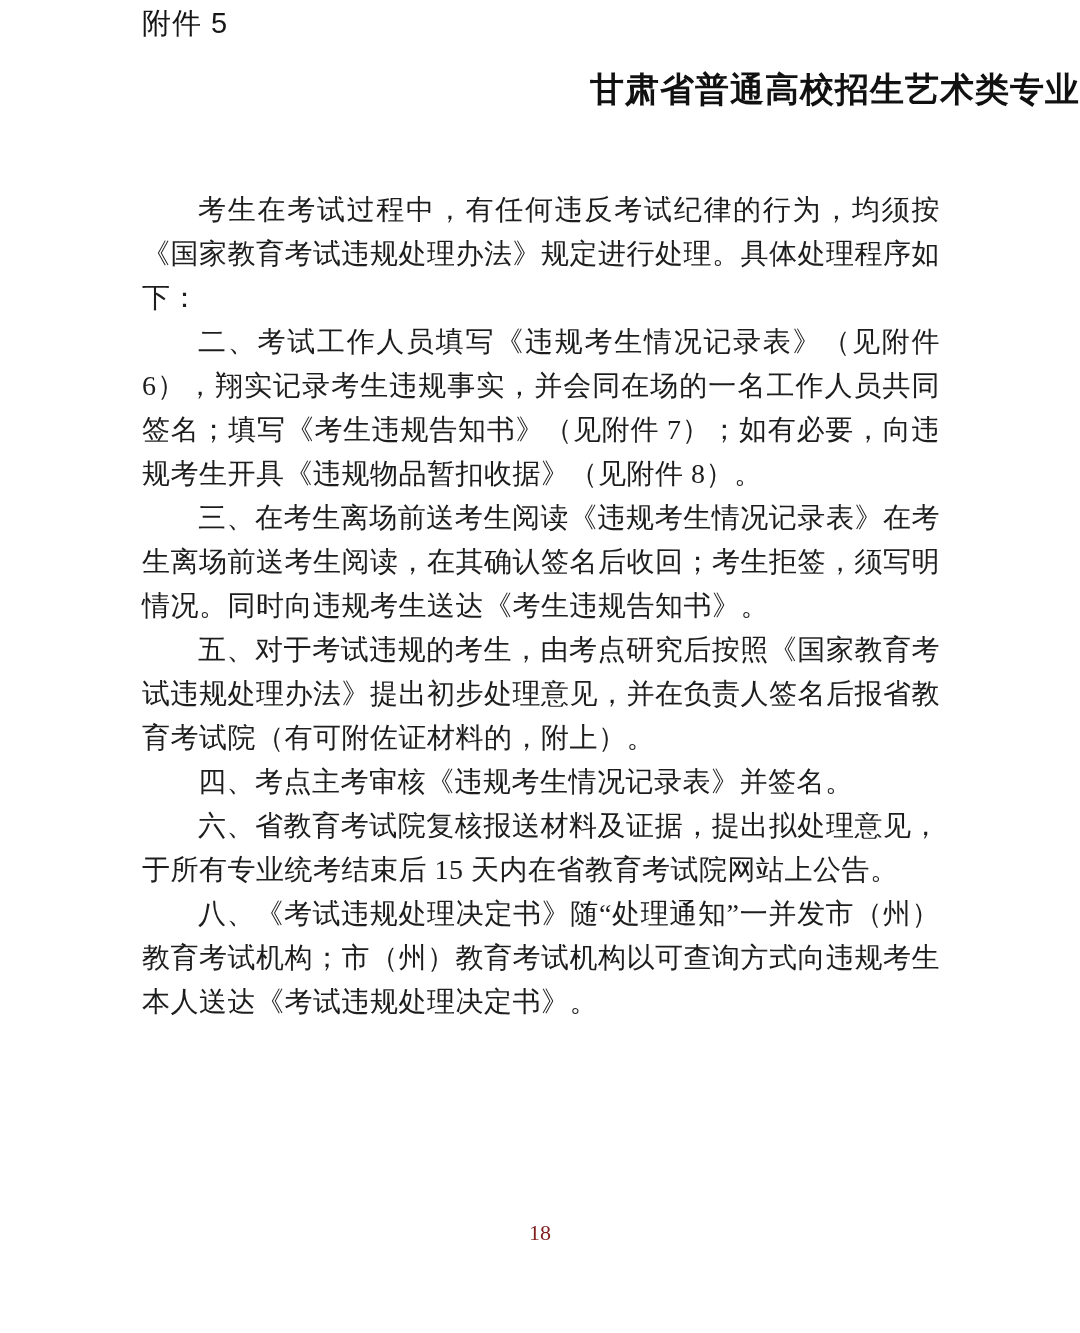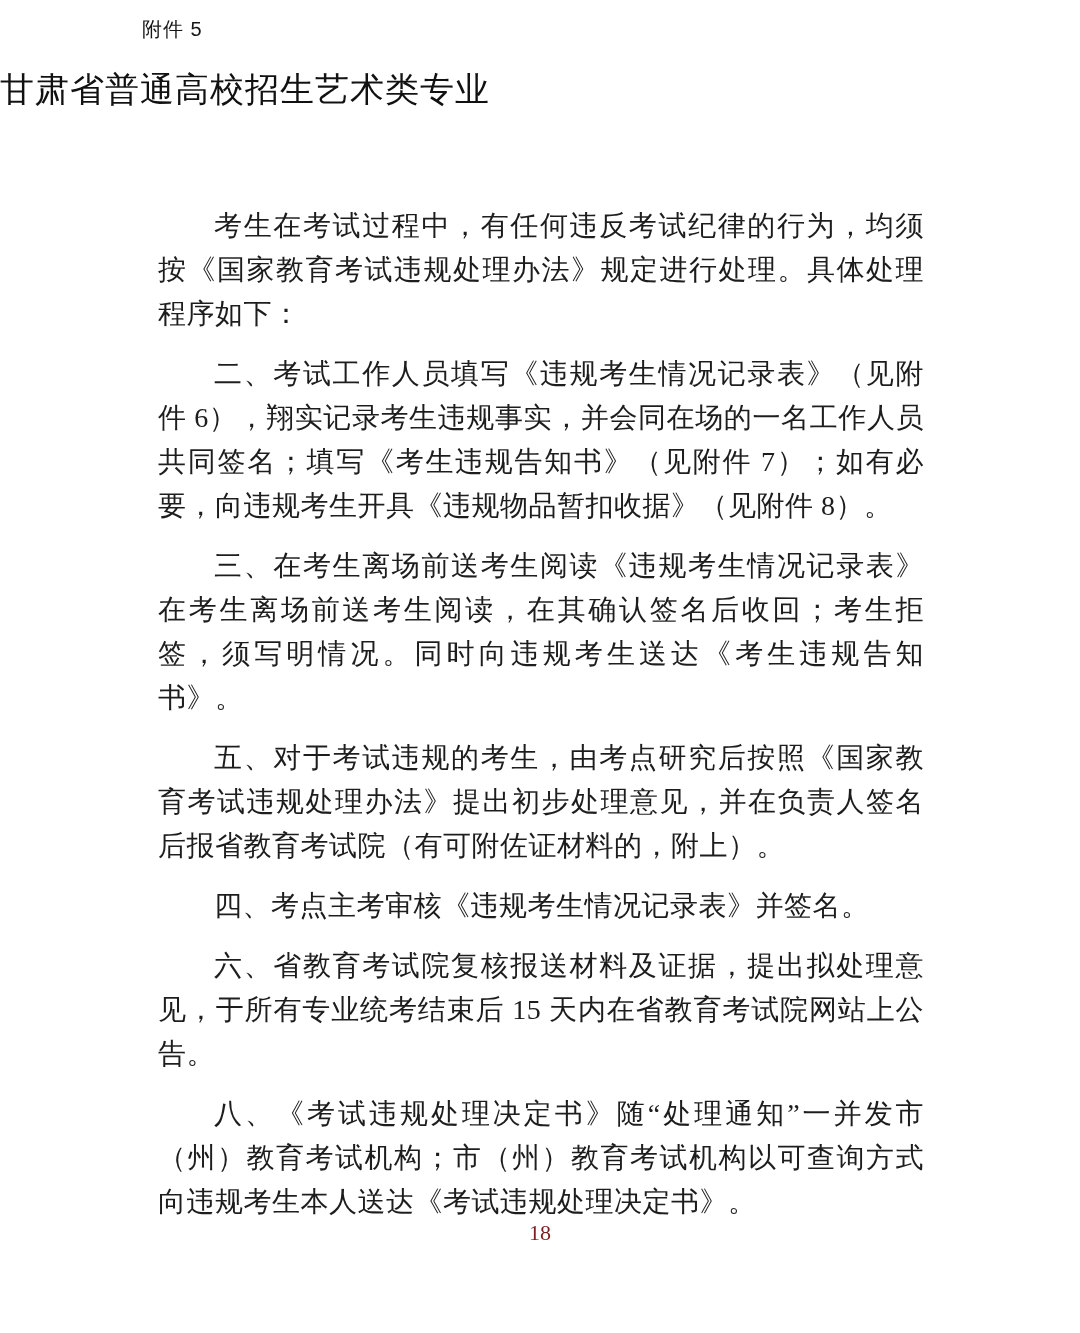--- a/index.html
+++ b/index.html
@@ -12,52 +12,52 @@
     width: 1080px;
     height: 1333px;
     background: #ffffff;
     color: #1d1d1d;
     font-family: "Liberation Serif", "DejaVu Serif", serif;
     overflow: hidden;
   }
   .attachment-label {
     position: absolute;
     left: 142px;
-    top: 16px;
-    font-size: 20px;
+    top: 4px;
+    font-size: 29px;
     font-family: "Liberation Sans", "DejaVu Sans", sans-serif;
     color: #161616;
     letter-spacing: 1px;
   }
   .doc-title {
     position: absolute;
     top: 64px;
     left: 0;
     right: 0;
     margin: 0;
-    text-align: left;
+    text-align: right;
     font-size: 34px;
     line-height: 51px;
-    font-weight: normal;
+    font-weight: bold;
     color: #111111;
     letter-spacing: 1px;
   }
   .doc-body {
     position: absolute;
     top: 188px;
     left: 142px;
     width: 798px;
     font-size: 28px;
     line-height: 44px;
     text-align: justify;
     word-break: break-all;
     color: #1d1d1d;
   }
   .doc-body p {
-    margin: 16px;
+    margin: 0;
     padding: 0;
     text-indent: 2em;
     letter-spacing: 0.5px;
   }
   .page-number {
     position: absolute;
     top: 1220px;
     left: 0;
     right: 0;
     text-align: center;

